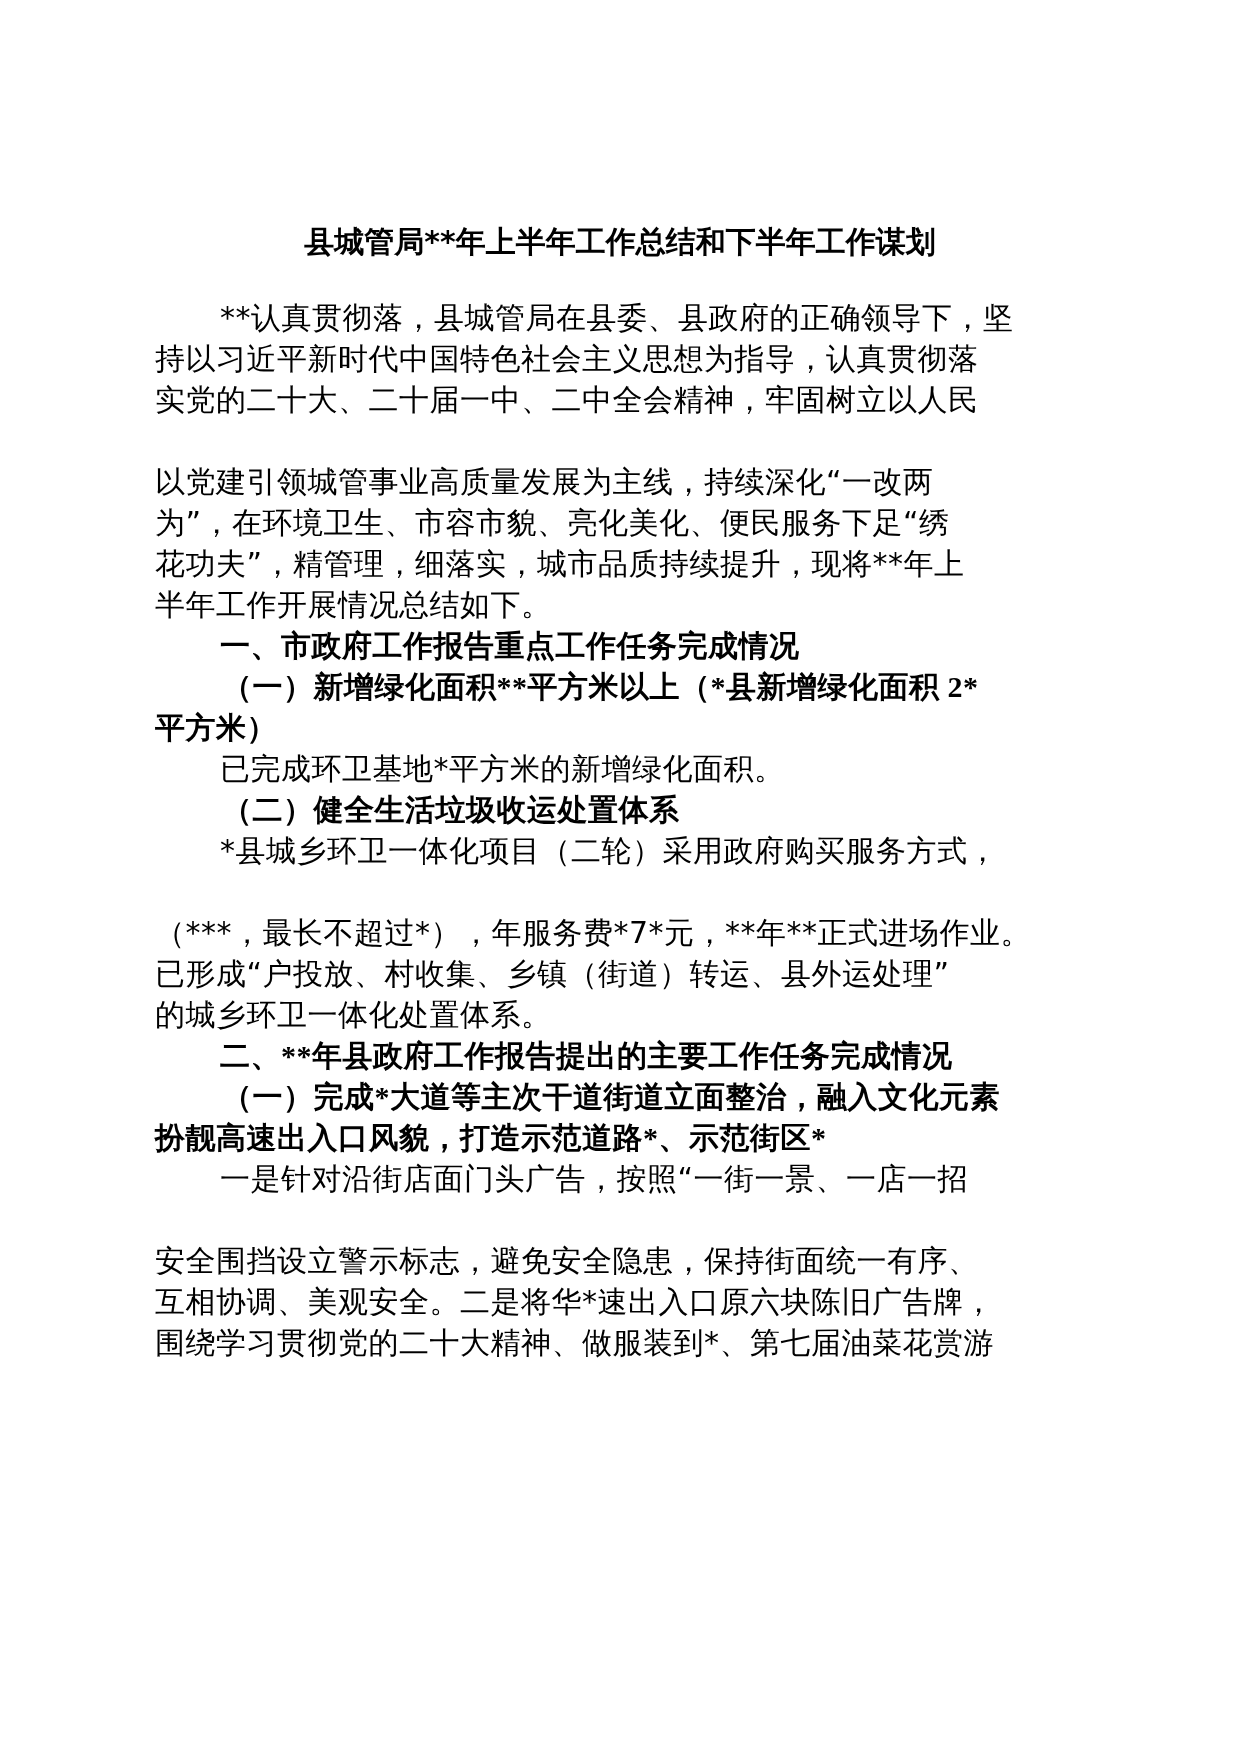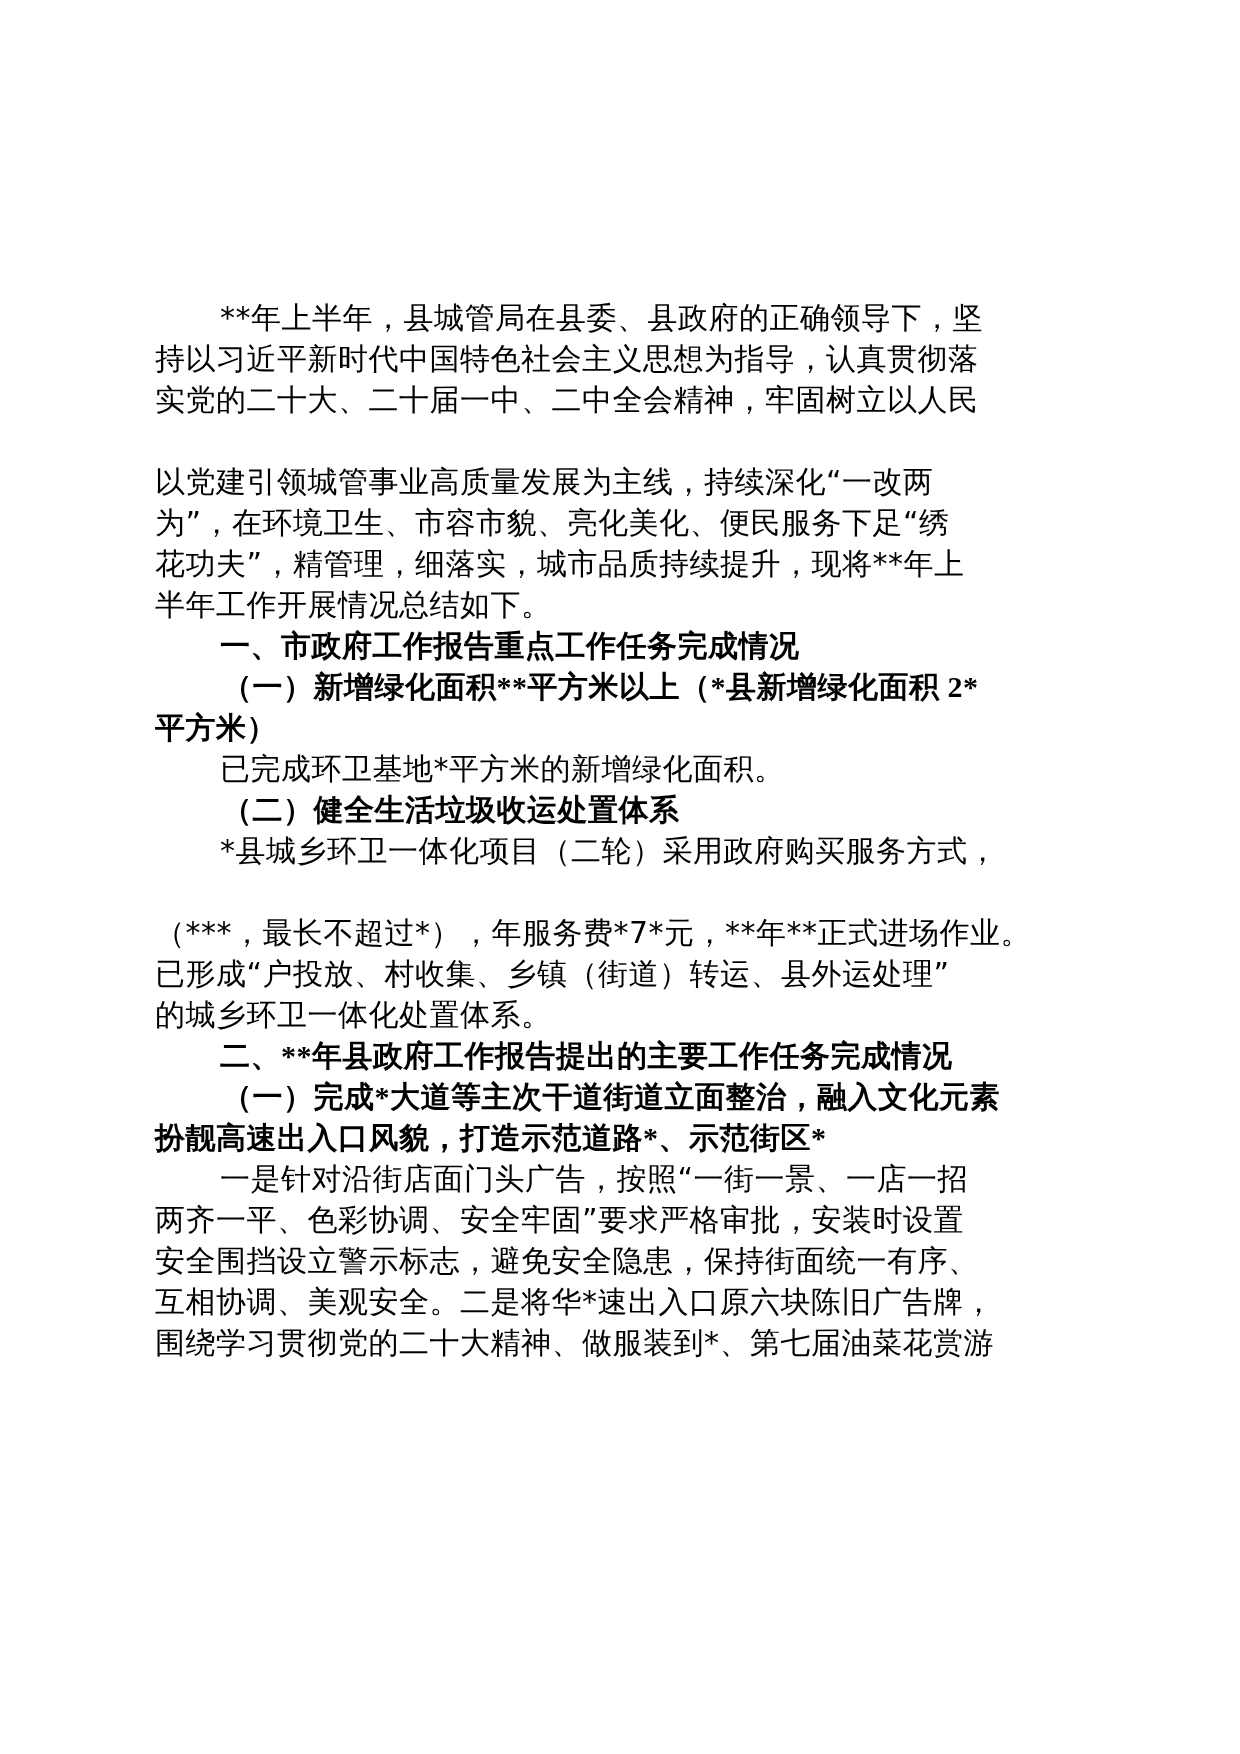--- a/index.html
+++ b/index.html
@@ -16,22 +16,23 @@
     letter-spacing:0.5px;
   }
   .indent { left:220px; }
   .indent2 { left:222px; }
   .bold { font-weight:bold;font-family:Liberation Serif, serif; }
 </style>
 </head>
 <body>
 
 <div class="page">
+  <div class="title">县城管局**年上半年工作总结和下半年工作谋划</div>
 
-  <div class="line indent" style="top:298px">**年上半年，县城管局在县委、县政府的正确领导下，坚</div>
+  <div class="line indent" style="top:298px">**认真贯彻落，县城管局在县委、县政府的正确领导下，坚</div>
   <div class="line" style="top:339px">持以习近平新时代中国特色社会主义思想为指导，认真贯彻落</div>
   <div class="line" style="top:380px">实党的二十大、二十届一中、二中全会精神，牢固树立以人民</div>
   <div class="line" style="top:462px">以党建引领城管事业高质量发展为主线，持续深化“一改两</div>
   <div class="line" style="top:503px">为”，在环境卫生、市容市貌、亮化美化、便民服务下足“绣</div>
   <div class="line" style="top:544px">花功夫”，精管理，细落实，城市品质持续提升，现将**年上</div>
   <div class="line" style="top:585px">半年工作开展情况总结如下。</div>
 
   <div class="line indent bold" style="top:626px">一、市政府工作报告重点工作任务完成情况</div>
   <div class="line indent2 bold" style="top:667px">（一）新增绿化面积**平方米以上（*县新增绿化面积 2*</div>
   <div class="line bold" style="top:708px">平方米）</div>
@@ -39,17 +40,16 @@
   <div class="line indent2 bold" style="top:790px">（二）健全生活垃圾收运处置体系</div>
   <div class="line indent" style="top:831px">*县城乡环卫一体化项目（二轮）采用政府购买服务方式，</div>
   <div class="line" style="top:913px">（***，最长不超过*），年服务费*7*元，**年**正式进场作业。</div>
   <div class="line" style="top:954px">已形成“户投放、村收集、乡镇（街道）转运、县外运处理”</div>
   <div class="line" style="top:995px">的城乡环卫一体化处置体系。</div>
 
   <div class="line indent bold" style="top:1036px">二、**年县政府工作报告提出的主要工作任务完成情况</div>
   <div class="line indent2 bold" style="top:1077px">（一）完成*大道等主次干道街道立面整治，融入文化元素</div>
   <div class="line indent" style="top:1159px">一是针对沿街店面门头广告，按照“一街一景、一店一招</div>
   <div class="line bold" style="top:1118px">扮靓高速出入口风貌，打造示范道路*、示范街区*</div>
-  <div class="line" style="top:1200px">两齐一平、色彩协调、安全牢固”要求严格审批，安装时设置</div>
   <div class="line" style="top:1241px">安全围挡设立警示标志，避免安全隐患，保持街面统一有序、</div>
   <div class="line" style="top:1282px">互相协调、美观安全。二是将华*速出入口原六块陈旧广告牌，</div>
   <div class="line" style="top:1323px">围绕学习贯彻党的二十大精神、做服装到*、第七届油菜花赏游</div>
 </div>
 
 </body></html>

